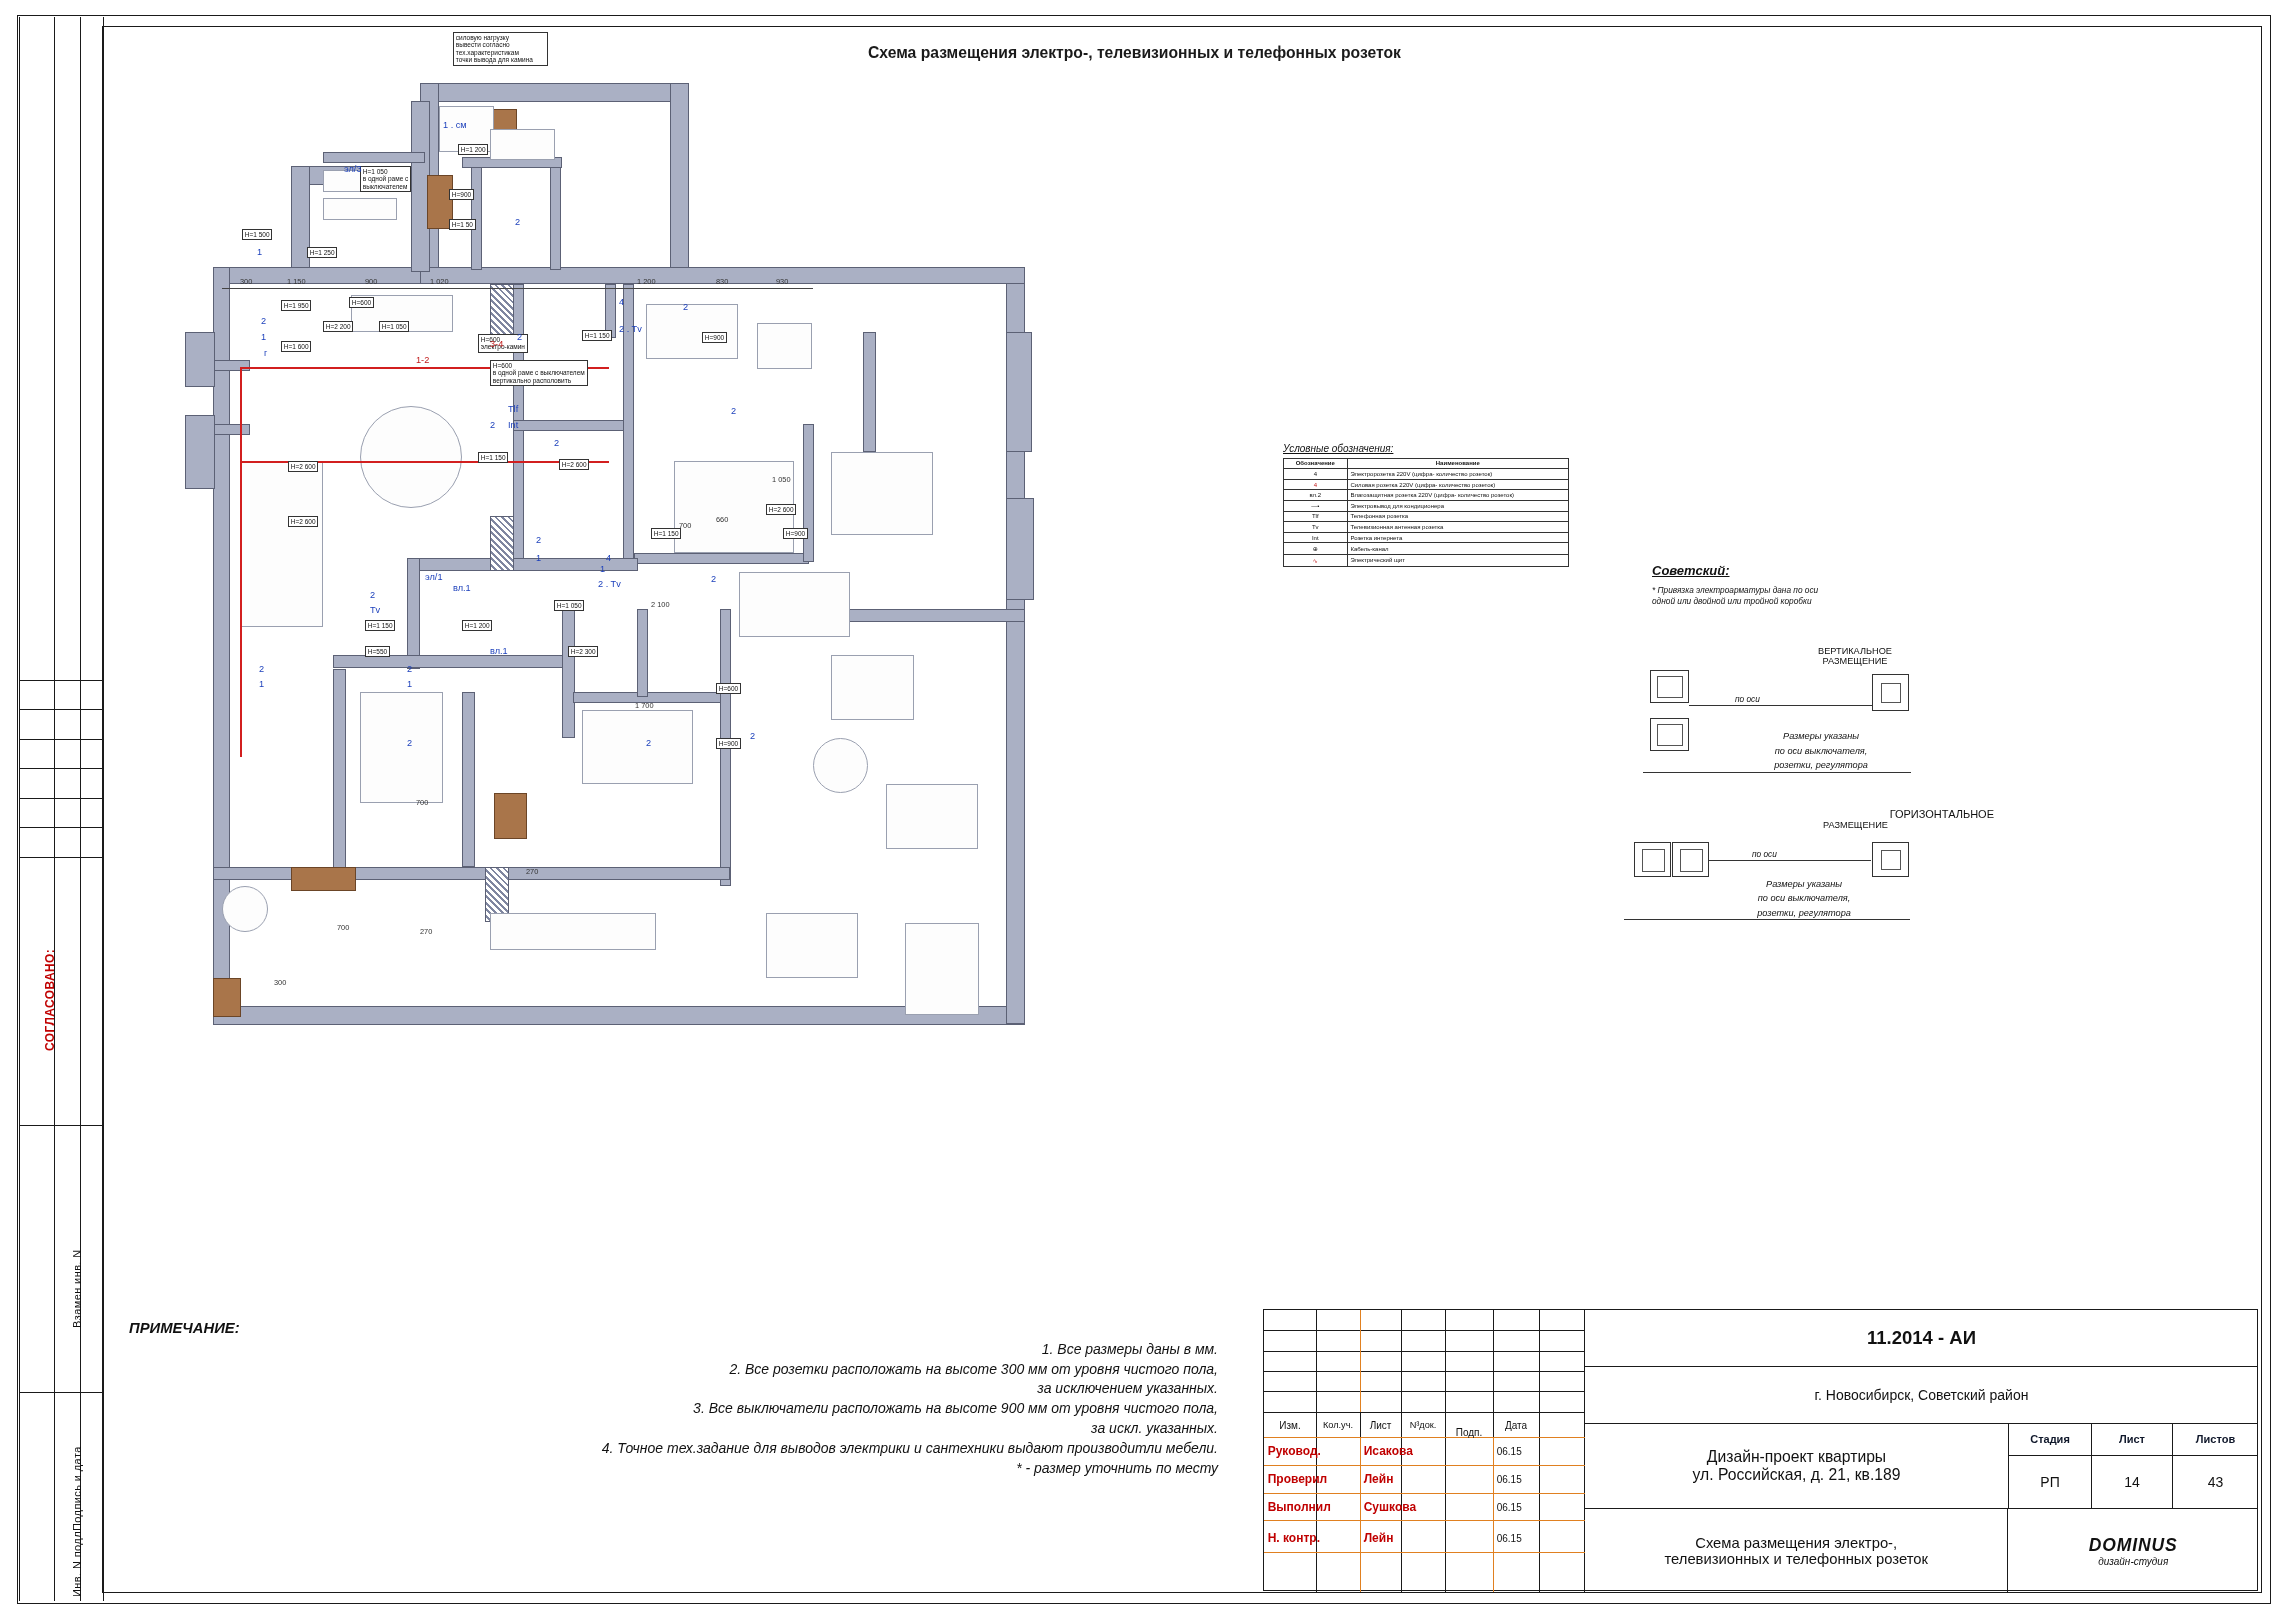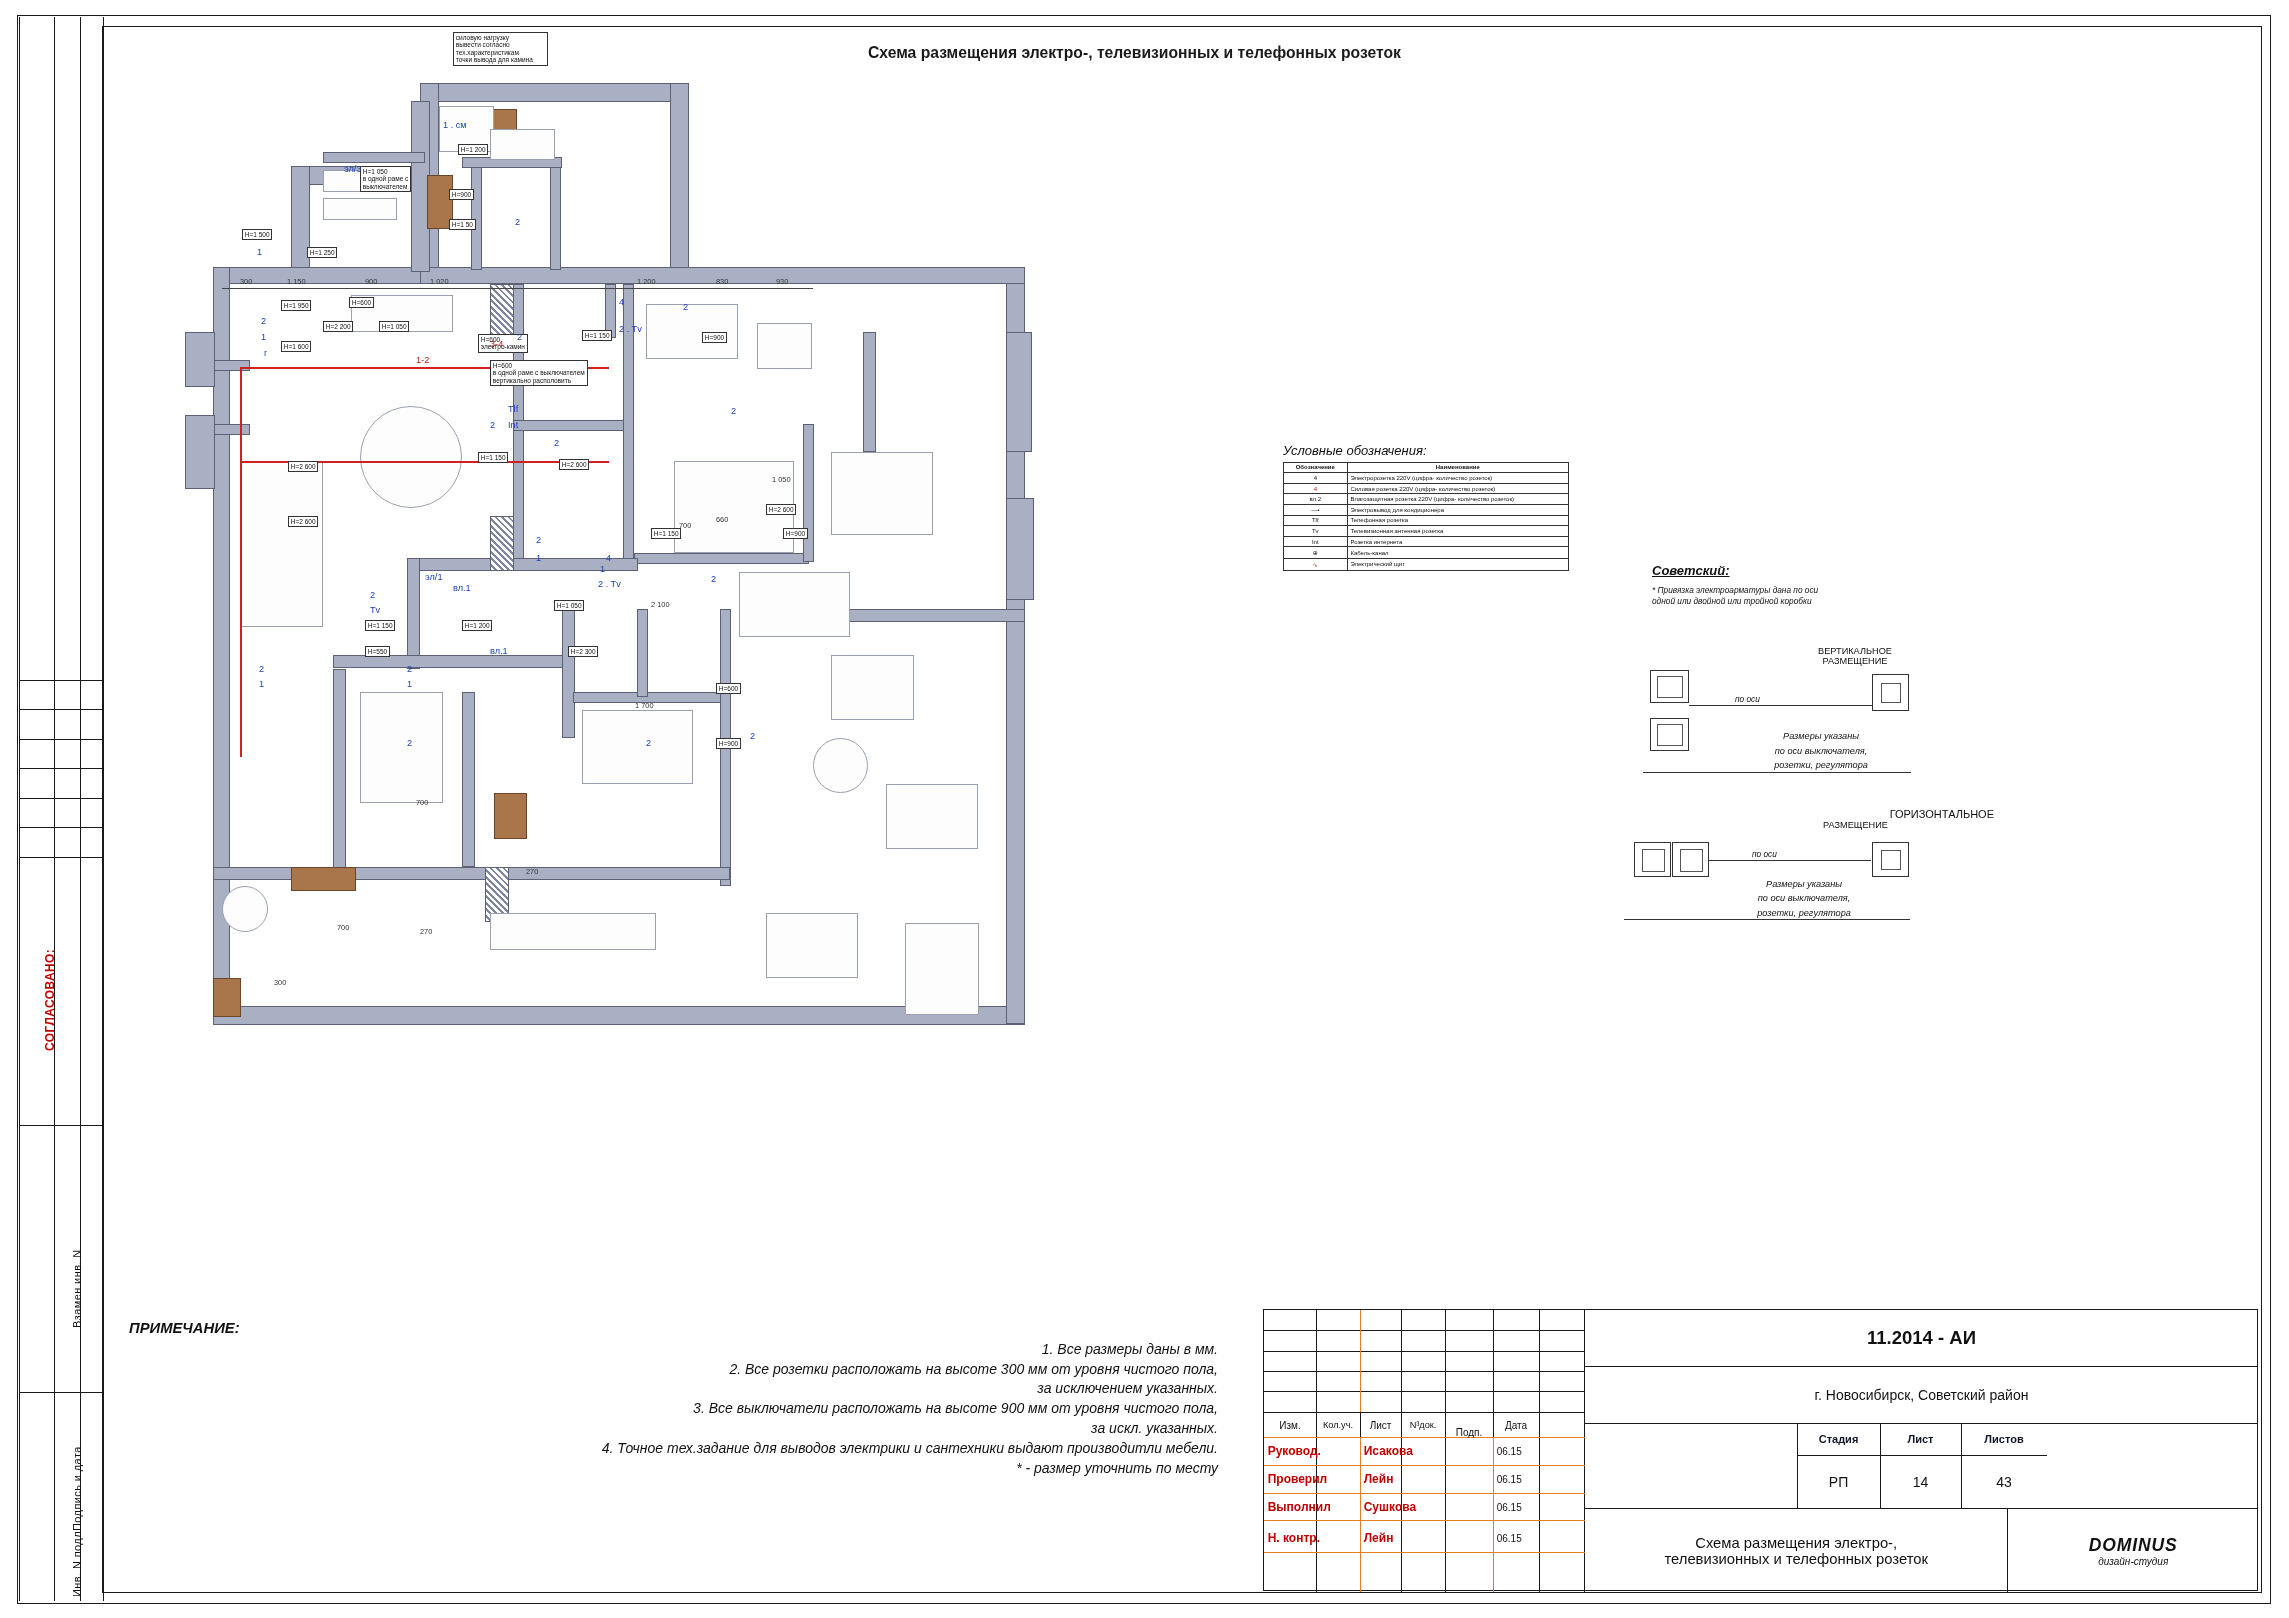--- a/index.html
+++ b/index.html
@@ -27,21 +27,21 @@
   .hatch{position:absolute;background:repeating-linear-gradient(45deg,#ffffff 0 2.8px,#7f86a0 2.8px 4.6px);border:0.9px solid #5c6175;box-sizing:border-box;}
   .dim{position:absolute;font-size:7.4px;color:#333;white-space:nowrap;}
   .dimline{position:absolute;background:#444;}
   .redline{position:absolute;background:#d21f1f;}
   .callout{position:absolute;border:0.9px solid #333;background:#fff;font-size:6.5px;line-height:1.15;padding:0.9px 1.8px;white-space:nowrap;color:#111;}
   .symb{position:absolute;color:#1b3fbb;font-size:9.2px;white-space:nowrap;}
   .symb.red{color:#c01a1a;}
 
   
   .legend{position:absolute;left:1283px;top:443px;width:286px;}
-  .legend-cap{font-size:13px;font-style:italic;margin-bottom:3.7px;}
+  .legend-cap{font-size:10px;font-style:italic;text-decoration:underline;margin-bottom:3.7px;}
   table.legend-tbl{border-collapse:collapse;width:286px;}
   table.legend-tbl td,table.legend-tbl th{border:0.9px solid #333;font-size:6px;padding:1.8px 2.8px;color:#111;}
   table.legend-tbl th{font-size:6px;font-weight:bold;text-align:center;}
   .legend-sym{width:57px;text-align:center;color:#1b3fbb;font-size:8.3px;}
   .legend-sym.red{color:#c01a1a;}
 
   
   .notes-r{position:absolute;left:1652px;top:563px;width:305px;}
   .notes-r .hdr{font-size:13px;font-style:italic;font-weight:bold;text-decoration:underline;margin-bottom:7.4px;}
   .notes-r .ln{font-size:8.3px;font-style:italic;line-height:1.3;}
@@ -427,20 +427,24 @@
       <div class="tcell red" style="left:0px;top:214px;width:96px;height:28px;">Н. контр.</div>
       <div class="tcell red" style="left:96px;top:214px;width:133px;height:28px;">Лейн</div>
       <div class="tcell" style="left:229px;top:214px;width:92px;height:28px;justify-content:flex-start;padding-left:3.7px;">06.15</div>
     </div>
 
     <div class="tb-right">
       <div class="tbr-row tbr-t1" style="top:0px;height:57px;">11.2014 - АИ</div>
       <div class="tbr-row tbr-t2" style="top:57px;height:57px;">г. Новосибирск, Советский район</div>
 
       <div class="tbr-row" style="top:114px;height:85px;border-bottom:0.9px solid #1a1a1a;">
+        <div style="width:423px;text-align:center;">
+          <div style="font-size:15.7px;">Дизайн-проект квартиры</div>
+          <div style="font-size:15.7px;">ул. Российская, д. 21, кв.189</div>
+        </div>
         <div style="width:250px;height:85px;position:relative;">
           <div class="stage-hdr" style="left:0px;top:0px;width:83px;height:31px;">Стадия</div>
           <div class="stage-hdr" style="left:83px;top:0px;width:81px;height:31px;">Лист</div>
           <div class="stage-hdr" style="left:164px;top:0px;width:86px;height:31px;">Листов</div>
           <div style="position:absolute;left:0;top:31px;width:250px;height:0.9px;background:#1a1a1a;"></div>
           <div class="stage-val" style="left:0px;top:31px;width:83px;height:54px;">РП</div>
           <div class="stage-val" style="left:83px;top:31px;width:81px;height:54px;">14</div>
           <div class="stage-val" style="left:164px;top:31px;width:86px;height:54px;">43</div>
         </div>
       </div>

